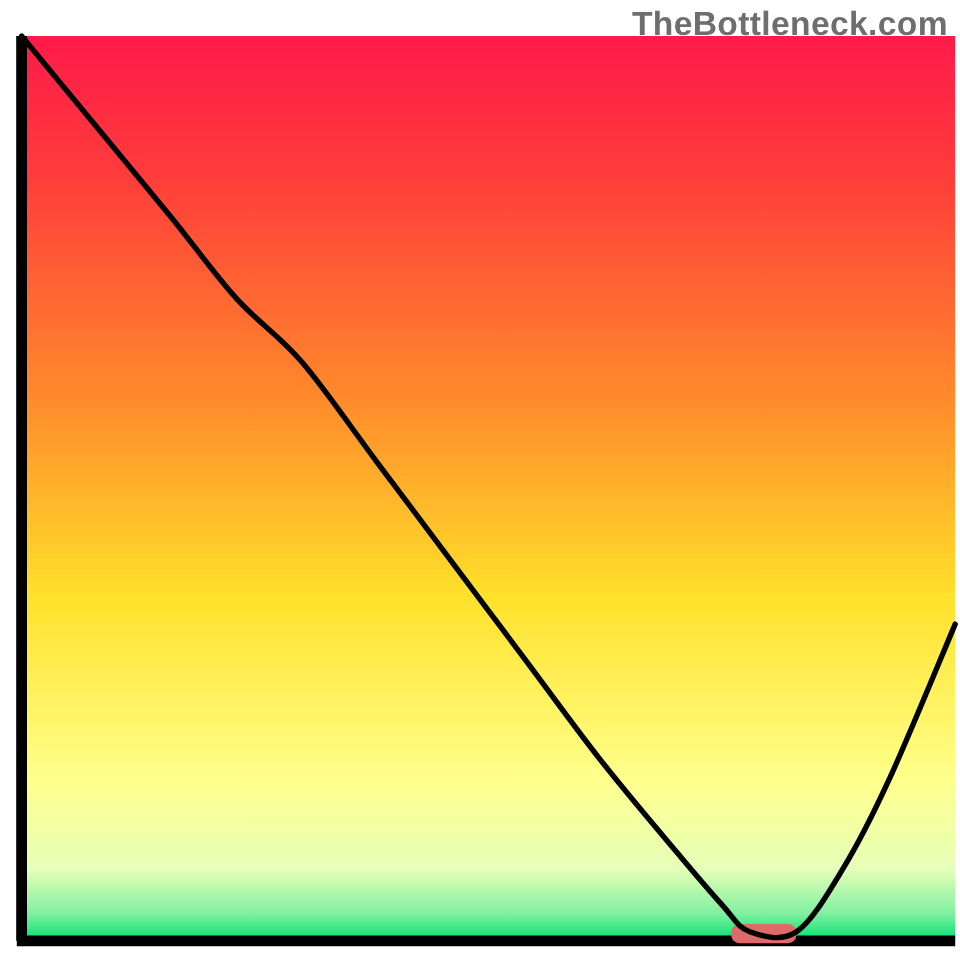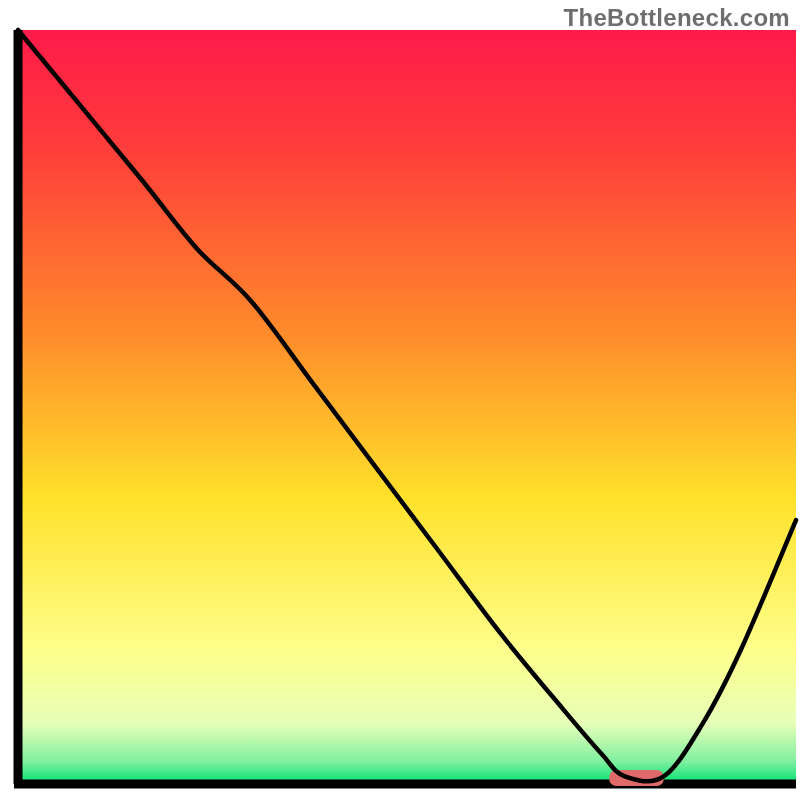--- a/index.html
+++ b/index.html
@@ -12,21 +12,21 @@
   }
   .chart-container {
     position: relative;
     width: 800px;
     height: 800px;
   }
   .attribution {
     position: absolute;
     top: 4px;
     right: 10px;
-    font-size: 24px;
+    font-size: 28px;
     font-weight: bold;
     color: #6e6e6e;
     letter-spacing: 0.3px;
     z-index: 5;
   }
   svg {
     position: absolute;
     top: 0;
     left: 0;
   }

